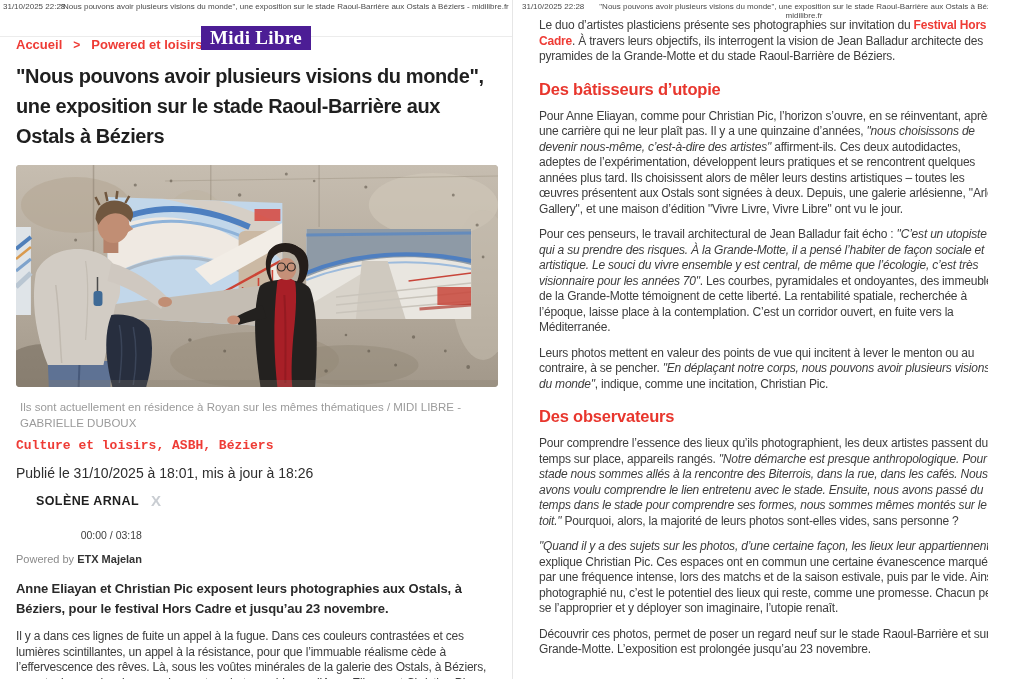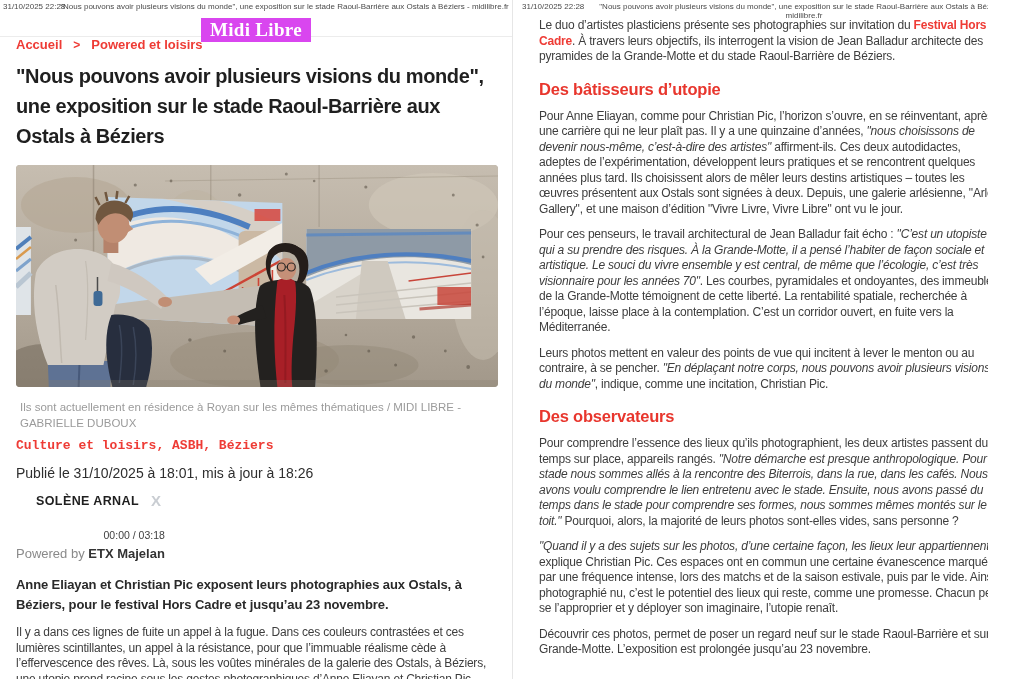--- a/index.html
+++ b/index.html
@@ -14,22 +14,22 @@
   .center-divider { position:absolute; left:512px; top:0; width:1px; height:679px; background:#e6e6e6; }
 
   
   .ph-date  { position:absolute; top:2px; left:3px; font-size:8px; color:#4a4a4a; white-space:nowrap; }
   .sheet-right .ph-date { left:10px; }
   .ph-title { position:absolute; top:2px; left:60px; right:3px; font-size:8px; color:#4a4a4a; text-align:center; }
   .sheet-right .ph-title { left:75px; }
 
   
   .masthead { position:relative; margin:12px -14px 0 -16px; height:25px; border-bottom:1px solid #ececec; text-align:center; }
-  .logo { display:inline-block; background:#d946ef; color:#fff; font-family:"Liberation Serif", serif;
-          font-weight:700; font-size:19px; line-height:24px; padding:0 9px; position:relative; top:6px; letter-spacing:.3px; }
+  .logo { display:inline-block; background:#4c1d95; color:#fff; font-family:"Liberation Serif", serif;
+          font-weight:700; font-size:19px; line-height:24px; padding:0 9px; position:relative; top:14px; letter-spacing:.3px; }
 
   .breadcrumb { display:flex; align-items:center; gap:11px;
                 font-size:13px; font-weight:700; color:#ee3b35; }
   .crumb { cursor:pointer; }
   .crumb-sep { font-size:12px; font-weight:700; }
 
   h1.headline { margin-top:9px; font-size:20px; line-height:30px; letter-spacing:-0.4px;
                 font-weight:700; color:#1f1f1f; }
 
   figure.photo { margin-top:14px; width:482px; height:222px; border-radius:4px; overflow:hidden; background:#b3a99c; }
@@ -42,21 +42,21 @@
 
   .audio { margin-top:14px; display:flex; justify-content:space-between; align-items:flex-start; }
   .audio-left { margin-left:39px; }
   .listen { display:flex; align-items:center; gap:6px; font-size:13px; font-weight:700; color:#f00d00; cursor:pointer; }
   .info-icon { width:11px; height:11px; border:1px solid #f00d00; border-radius:50%;
                display:inline-flex; align-items:center; justify-content:center;
                font-size:8px; font-weight:400; color:#f00d00; }
   .play-btn { margin-top:7px; width:9px; height:9px; border:3.5px solid #e30613; border-radius:50%; cursor:pointer; }
   .audio-right { text-align:right; padding-top:7px; }
   .time { font-size:10.5px; color:#3f3f3f; }
-  .powered { margin-top:5px; font-size:13px; color:#8a8a8a; }
+  .powered { margin-top:12px; font-size:11px; color:#8a8a8a; }
   .powered .brand { font-weight:700; color:#333; }
 
   .lede { margin-top:14px; font-size:13px; line-height:20px; font-weight:700; color:#2a2a2a; letter-spacing:-0.1px; }
 
   .body-p { margin-top:10px; font-size:12px; line-height:15.5px; color:#3d3d3d; letter-spacing:-0.2px; }
   .sheet-right .body-p { margin-top:0; margin-bottom:10px; }
   .body-p .italic { font-style:italic; }
   .red-link { color:#ee3b35; font-weight:700; text-decoration:none; cursor:pointer; }
   h2.section-heading { font-size:16.5px; font-weight:700; color:#e8362d; margin:15px 0 10px; letter-spacing:-0.2px; }
   .sheet-right > .blocks > h2.section-heading:first-child { margin-top:0; }

